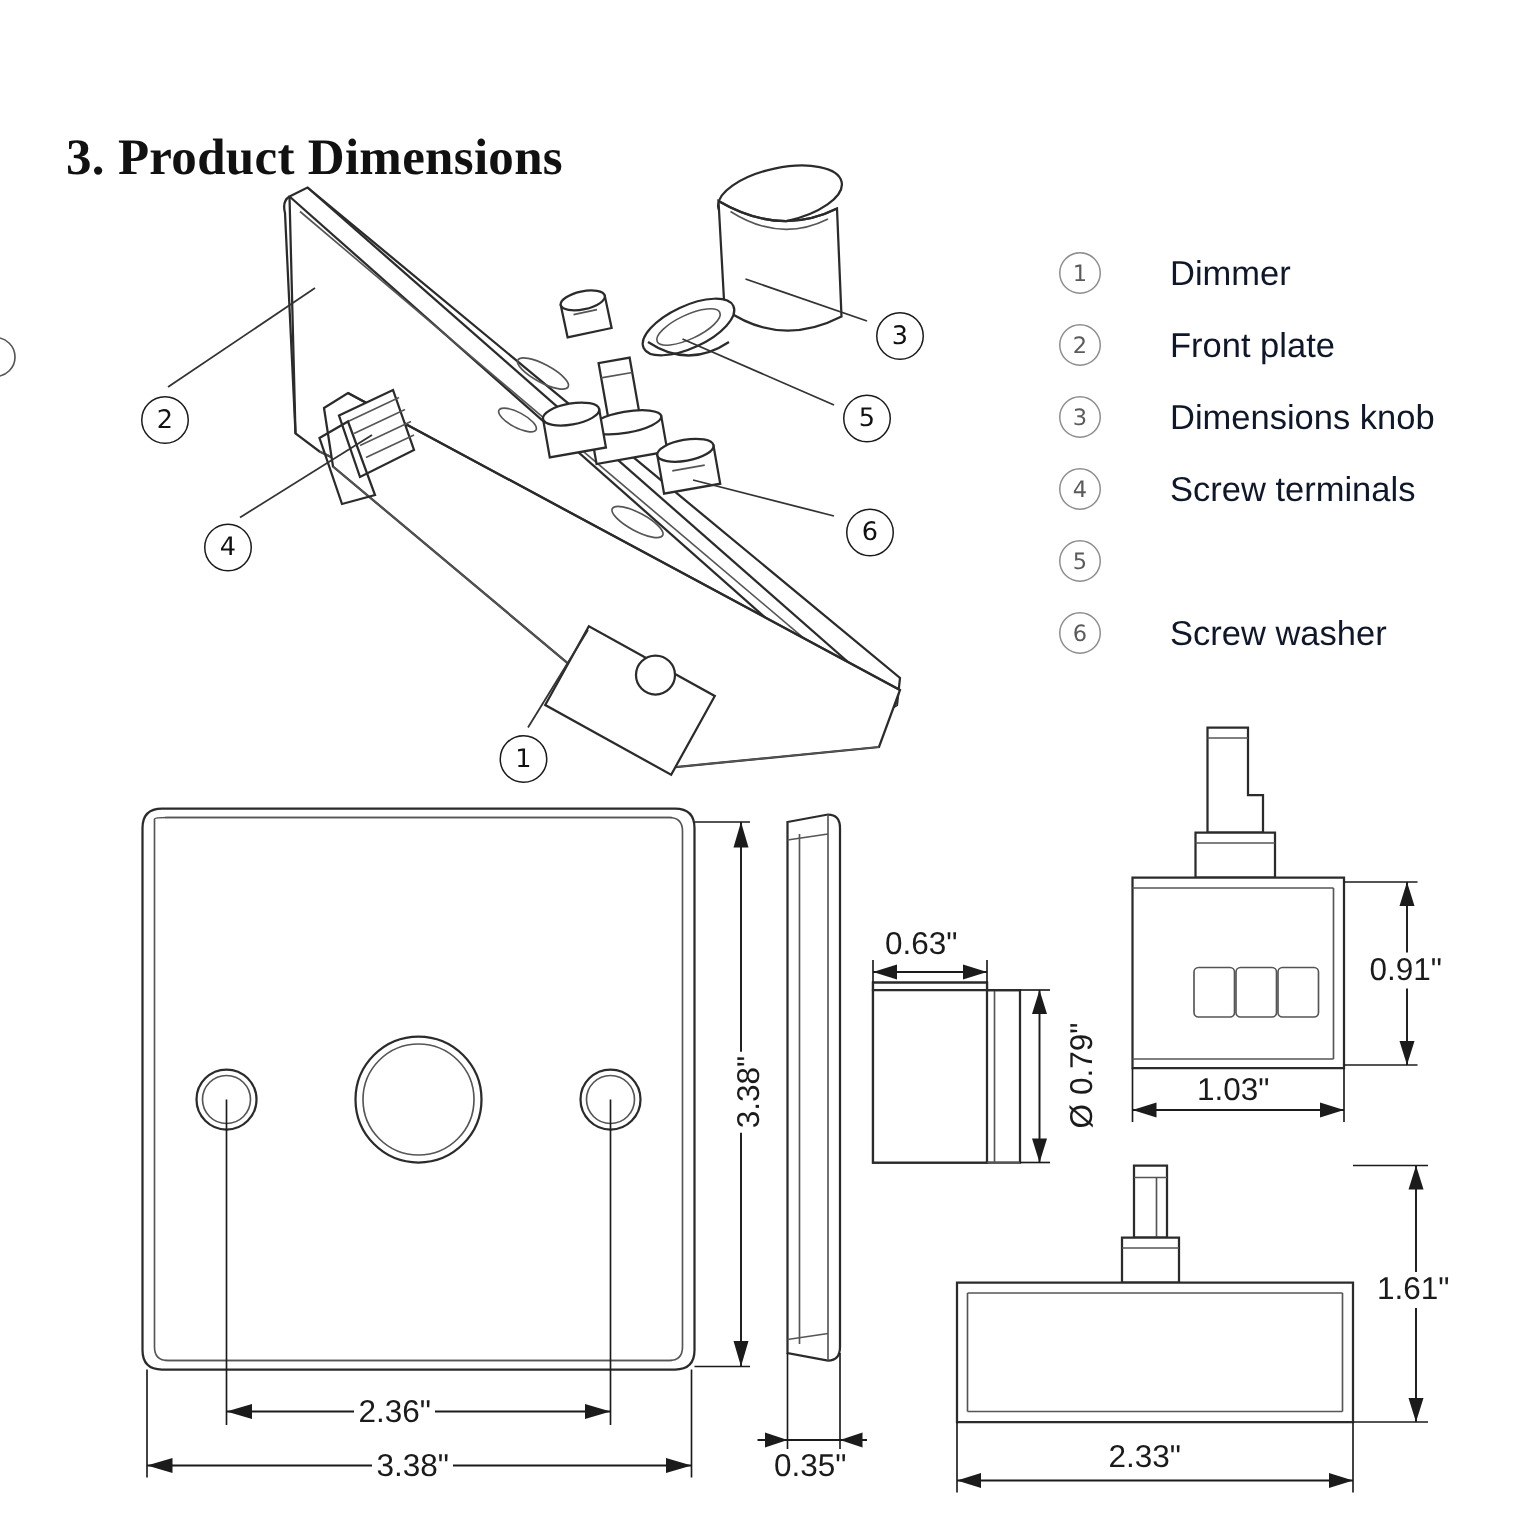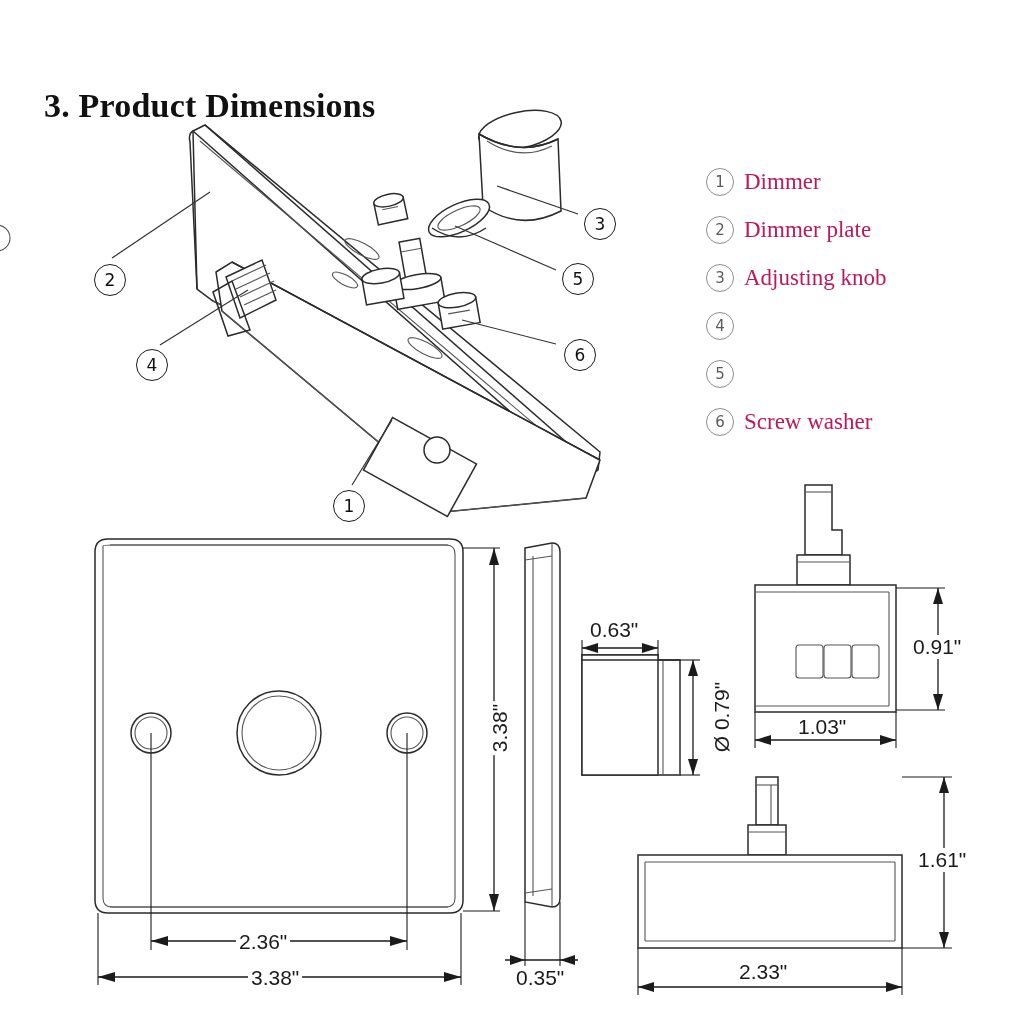--- a/index.html
+++ b/index.html
@@ -48,23 +48,24 @@
     color: #5b5b5b;
     font-size: 15px;
     display: flex;
     align-items: center;
     justify-content: center;
     margin-right: 10px;
     font-family: "DejaVu Sans", sans-serif;
   }
   .legend-label {
     font-size: 23px;
-    color: #be185d;
-    font-family: Liberation Serif, serif;
+    color: #0f172a;
+    font-family: Liberation Sans, sans-serif;
     white-space: nowrap;
+    margin-left: 36px;
   }
   .callout {
     position: absolute;
     width: 30px;
     height: 30px;
     border: 1.6px solid #1b1b1b;
     border-radius: 50%;
     color: #111111;
     font-size: 17px;
     display: flex;
@@ -370,28 +371,29 @@
   <div class="dimtext" style="left:915px; top:848px;">1.61"</div>
   <div class="dimtext" style="left:736px; top:960px;">2.33"</div>
 
   <div id="legend">
     <div class="legend-row">
       <span class="legend-num">1</span>
       <span class="legend-label">Dimmer</span>
     </div>
     <div class="legend-row">
       <span class="legend-num">2</span>
-      <span class="legend-label">Dimmer plate</span>
+      <span class="legend-label">Front plate</span>
     </div>
     <div class="legend-row">
       <span class="legend-num">3</span>
-      <span class="legend-label">Adjusting knob</span>
+      <span class="legend-label">Dimensions knob</span>
     </div>
     <div class="legend-row">
       <span class="legend-num">4</span>
+      <span class="legend-label">Screw terminals</span>
     </div>
     <div class="legend-row">
       <span class="legend-num">5</span>
     </div>
     <div class="legend-row">
       <span class="legend-num">6</span>
       <span class="legend-label">Screw washer</span>
     </div>
   </div>
 

